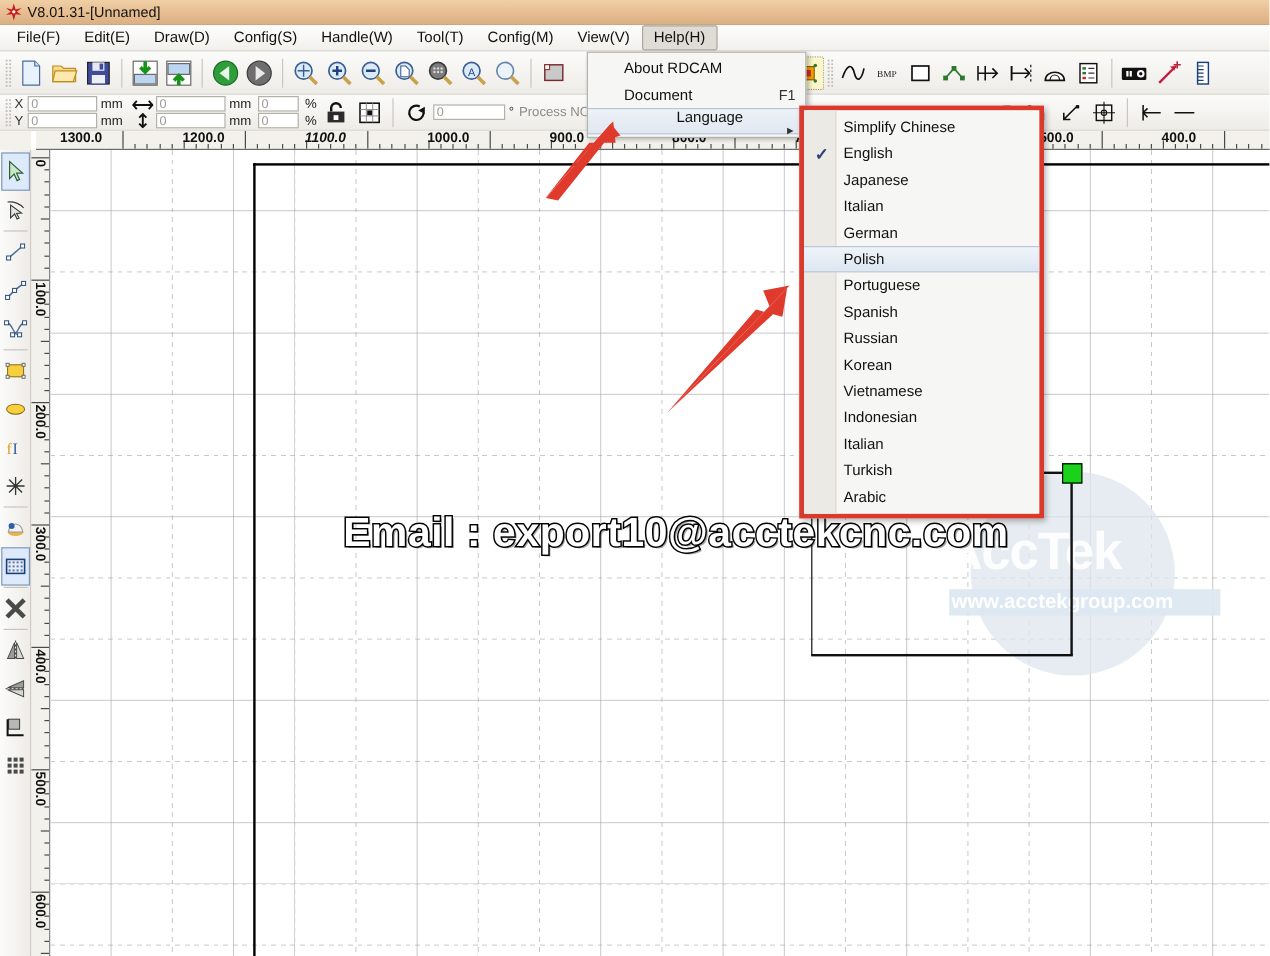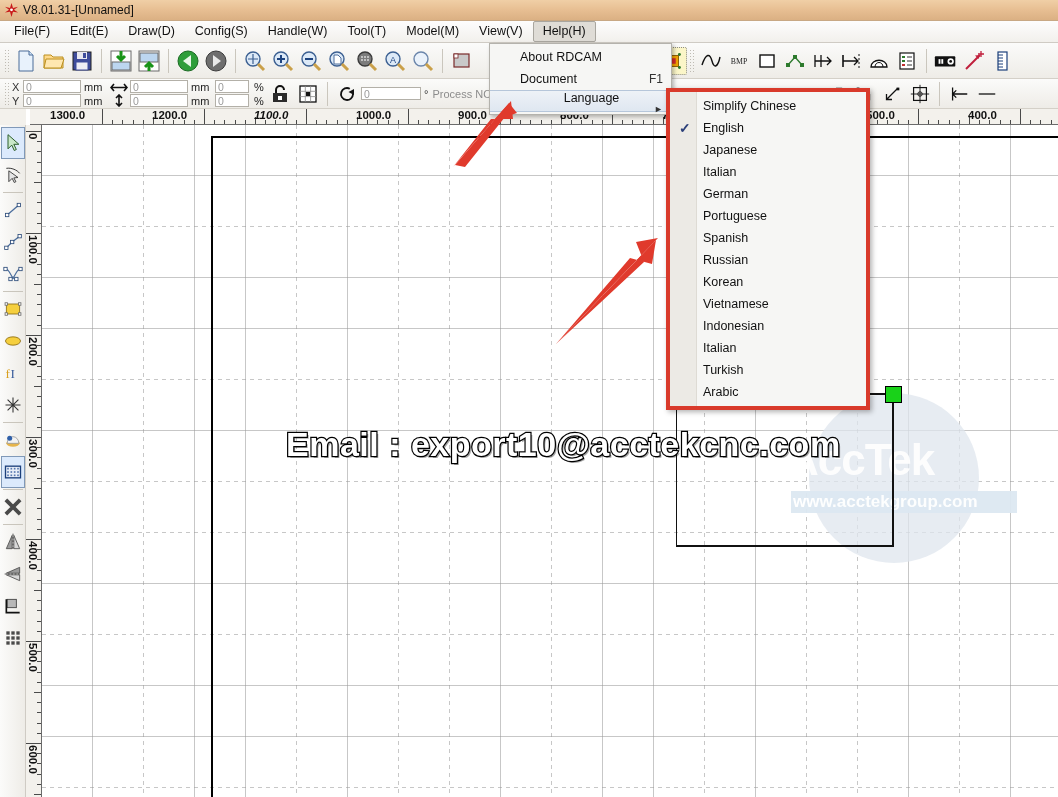--- a/index.html
+++ b/index.html
@@ -250,21 +250,21 @@
   <span class="tl-text">V8.01.31-[Unnamed]</span>
 </div>
 
 <div id="menubar">
   <div class="menu-item">File(F)</div>
   <div class="menu-item">Edit(E)</div>
   <div class="menu-item">Draw(D)</div>
   <div class="menu-item">Config(S)</div>
   <div class="menu-item">Handle(W)</div>
   <div class="menu-item">Tool(T)</div>
-  <div class="menu-item">Model(M)</div>
+  <div class="menu-item">Config(M)</div>
   <div class="menu-item">View(V)</div>
   <div class="menu-item active">Help(H)</div>
 </div>
 
 <div id="toolbar1">
   <div class="grip"></div>
 
   <div class="tbtn">
     <svg width="24" height="24" viewBox="0 0 24 24">
       <path d="M5 2 h10 l4 4 v16 H5 Z" fill="#e8f2fc" stroke="#4a6c99" stroke-width="1"></path>
@@ -961,20 +961,23 @@
       </div>
     <div class="li">
         <span>Japanese</span>
       </div>
     <div class="li">
         <span>Italian</span>
       </div>
     <div class="li">
         <span>German</span>
       </div>
+    <div class="li hl">
+        <span>Polish</span>
+      </div>
     <div class="li">
         <span>Portuguese</span>
       </div>
     <div class="li">
         <span>Spanish</span>
       </div>
     <div class="li">
         <span>Russian</span>
       </div>
     <div class="li">

